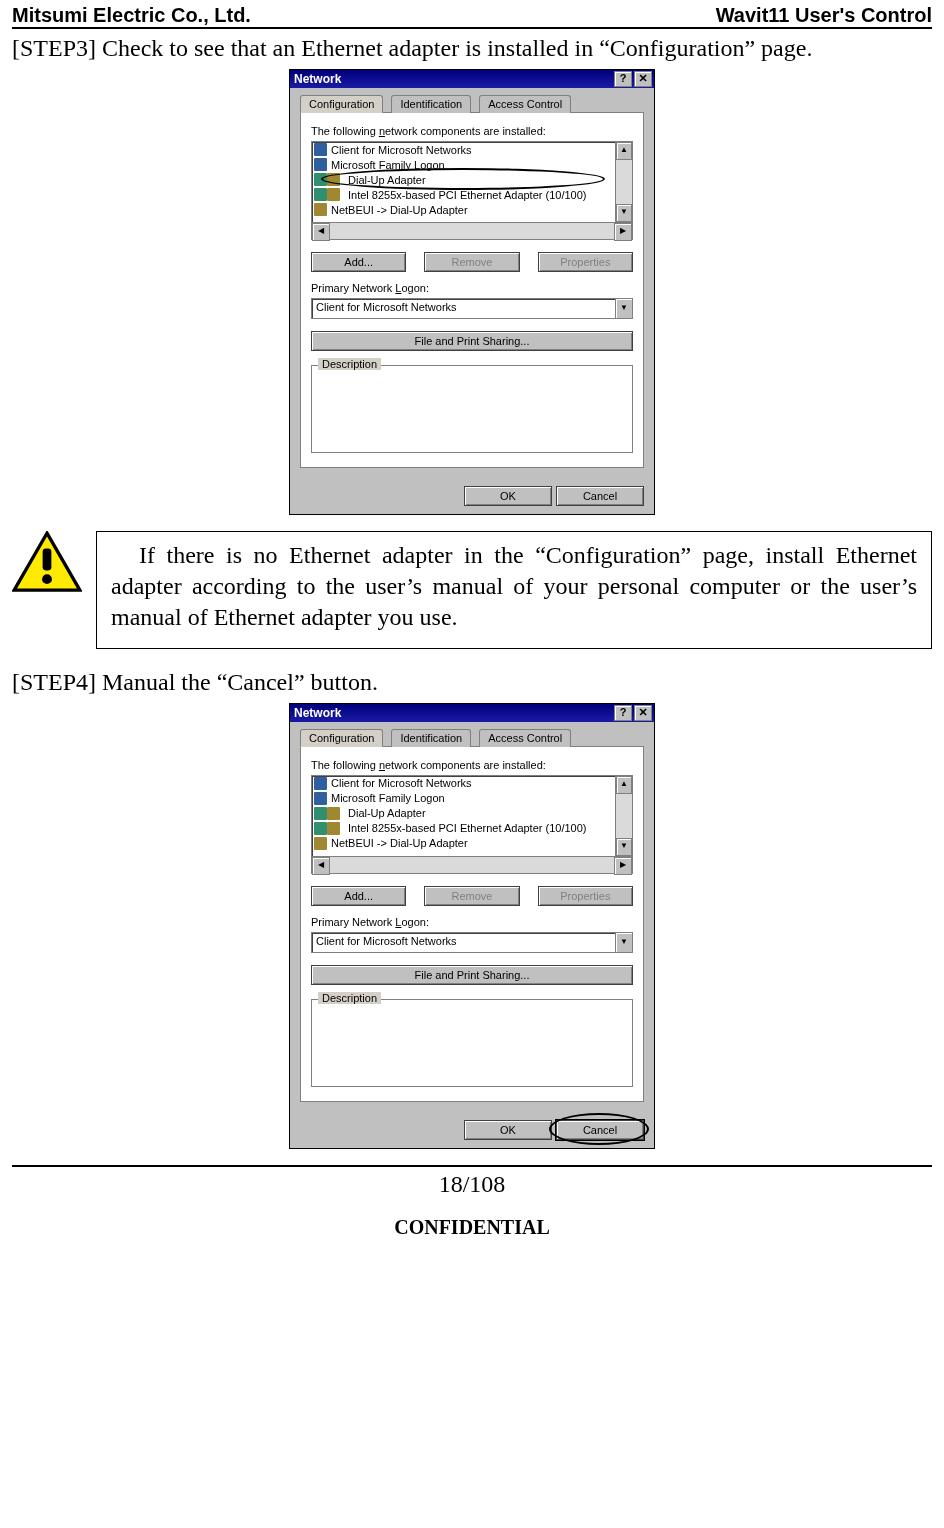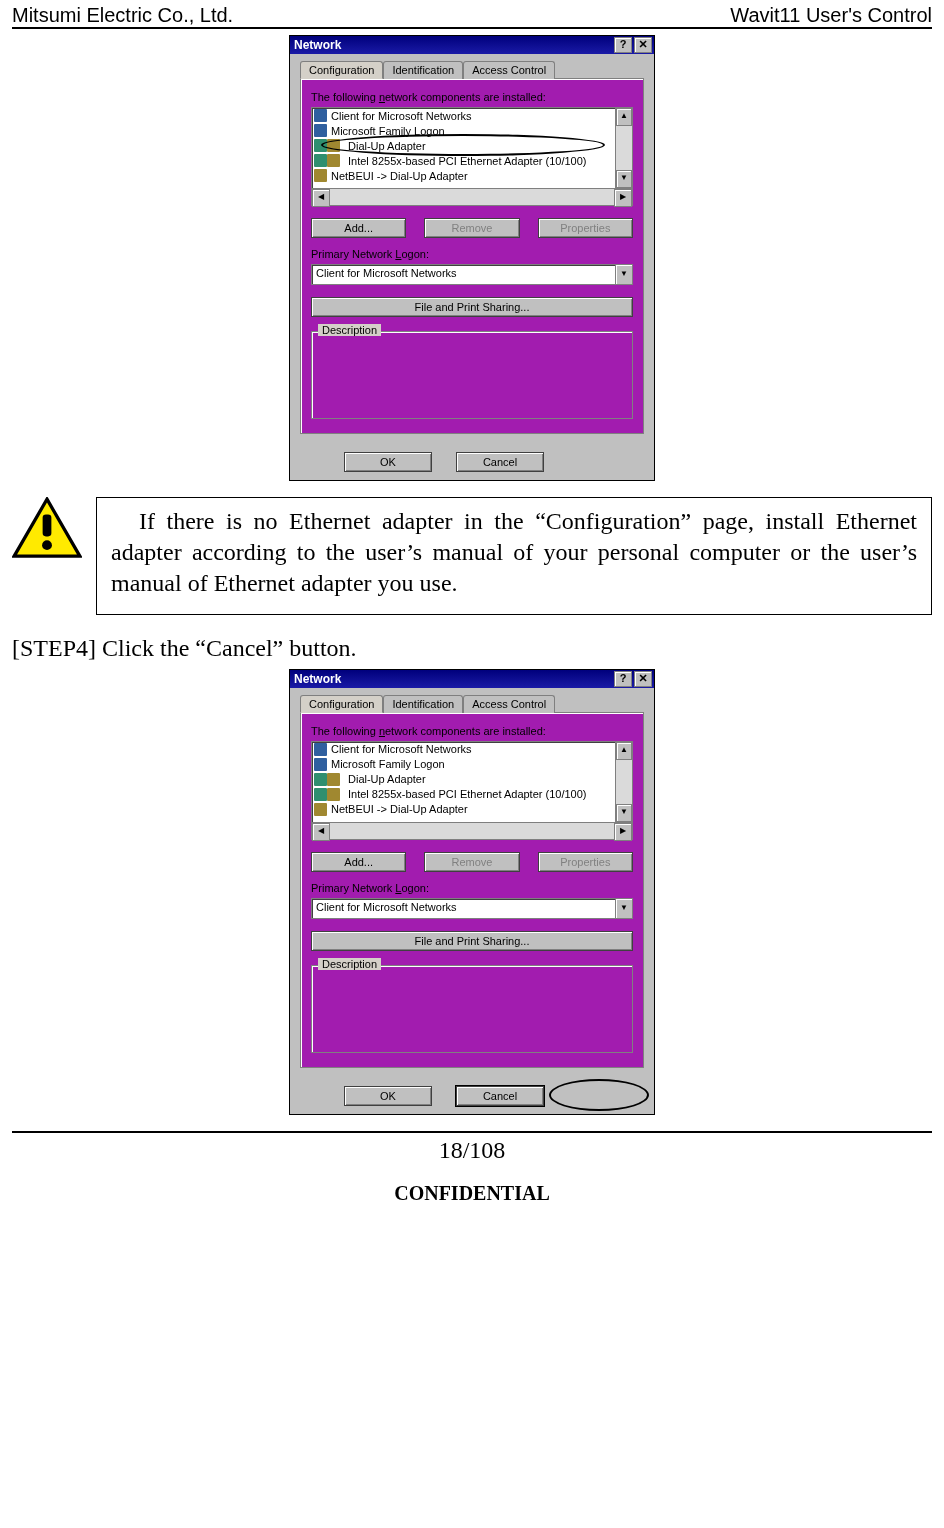--- a/index.html
+++ b/index.html
@@ -10,21 +10,21 @@
     width: 944px;
   }
   .page {
     padding: 0 12px;
     box-sizing: border-box;
   }
   .header-row {
     display: flex;
     justify-content: space-between;
     font-family: Arial, sans-serif;
-    font-weight: normal;
+    font-weight: bold;
     font-size: 20px;
     border-bottom: 2px solid #000;
     padding: 4px 0 0 0;
   }
   .para {
     font-size: 24px;
     line-height: 1.25;
     margin: 4px 0 2px 0;
   }
   .justify { text-align: justify; }
@@ -54,36 +54,36 @@
   .title .tbtn {
     width:16px; height:14px;
     background:#c0c0c0;
     border:1px solid #808080;
     box-shadow: inset 1px 1px 0 #fff;
     margin-left:2px;
     font-size:11px; line-height:12px; text-align:center;
     color:#000; font-weight:bold;
   }
   .body { padding: 6px 10px 10px 10px; }
-  .tabs { display:flex; gap:0; }
+  .tabs { display:flex; gap:8px; }
   .tab {
     padding:2px 8px;
     font-size:11px;
     background:#c0c0c0;
     border:1px solid #7f7f7f;
     border-bottom:none;
     border-top-left-radius:3px;
     border-top-right-radius:3px;
     position:relative;
     top:1px;
   }
   .tab.active { background:#d4d0c8; z-index:1; border-bottom:1px solid #d4d0c8; }
   .panel {
     border:1px solid #7f7f7f;
-    background:#a21caf;
+    background:#ffffff;
     box-shadow: inset 1px 1px 0 #fff;
     padding:10px 10px 14px 10px;
   }
   .label { font-size:11px; margin:2px 0 4px 0; }
   .label .ul { text-decoration:underline; }
   .listbox {
     background:#fff;
     border:1px solid #7f7f7f;
     box-shadow: inset 1px 1px 0 #404040;
     height:80px;
@@ -146,21 +146,21 @@
     border:1px solid #808080;
     box-shadow: inset 1px 1px 0 #fff;
     margin-top:14px; padding:8px;
     position:relative;
     height:70px;
   }
   .grp .title2 {
     position:absolute; top:-8px; left:6px;
     background:#d4d0c8; padding:0 4px; font-size:11px;
   }
-  .dialog-bottom { display:flex; gap:24px; padding:8px 10px 8px 10px;margin-left:44px; }
+  .dialog-bottom { display:flex; justify-content:flex-end; gap:4px; padding:8px 10px 8px 10px;margin-left:44px; }
   .dialog-bottom .btn { flex:0 0 86px; }
 
   .ellipse {
     position:absolute; border:2px solid #000;
     border-radius:50%; background:transparent; pointer-events:none;
   }
   .dlgwrap { position:relative; display:inline-block; }
 
   
   .note-row { display:flex; align-items:flex-start; gap:14px; margin: 6px 0 18px 0; }
@@ -182,20 +182,21 @@
 </head>
 <body>
 
 <div class="page">
 
   <div class="header-row">
     <span>Mitsumi Electric Co., Ltd.</span>
     <span>Wavit11 User's Control</span>
   </div>
 
+  <p class="para justify">[STEP3] Check to see that an Ethernet adapter is installed in “Configuration” page.</p>
 
   <div class="dialogs">
     <div class="dlgwrap">
       <div class="win">
         <div class="title">
           <span>Network</span>
           <span class="spacer"></span>
           <span class="tbtn">?</span>
           <span class="tbtn">✕</span>
         </div>
@@ -283,21 +284,21 @@
     <svg class="warn-icon" viewBox="0 0 64 56">
       <polygon points="32,2 62,54 2,54" fill="#ffea00" stroke="#000" stroke-width="3"></polygon>
       <rect x="28" y="16" width="8" height="20" rx="3" fill="#000"></rect>
       <circle cx="32" cy="44" r="4.5" fill="#000"></circle>
     </svg>
     <div class="note-box">
       <div class="indent">If there is no Ethernet adapter in the “Configuration” page, install Ethernet adapter according to the user’s manual of your personal computer or the user’s manual of Ethernet adapter you use.</div>
     </div>
   </div>
 
-  <p class="para">[STEP4] Click the “Cancel” button.</p>
+  <p class="para">[STEP4] Manual the “Cancel” button.</p>
 
   <div class="dialogs">
     <div class="dlgwrap">
       <div class="win">
         <div class="title">
           <span>Network</span>
           <span class="spacer"></span>
           <span class="tbtn">?</span>
           <span class="tbtn">✕</span>
         </div>

